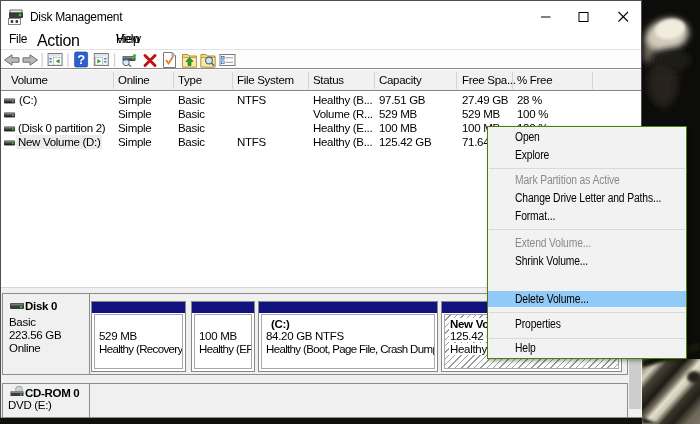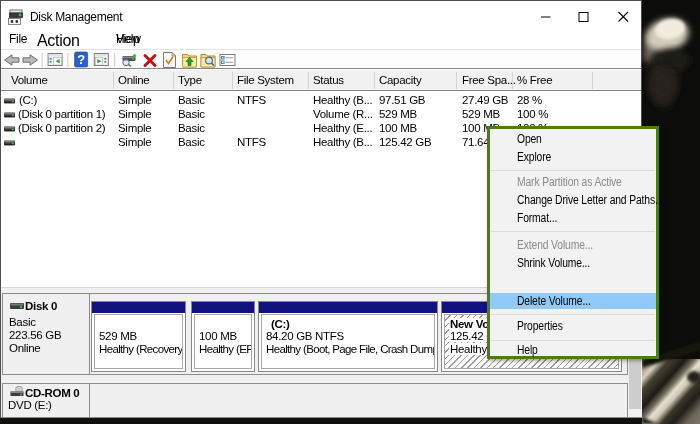--- a/index.html
+++ b/index.html
@@ -201,21 +201,20 @@
       <div class="a nw" style="left:236px;">NTFS</div>
       <div class="a nw" style="left:312px;">Healthy (B...</div>
       <div class="a nw" style="left:378px;">97.51 GB</div>
       <div class="a nw" style="left:461px;">27.49 GB</div>
       <div class="a nw" style="left:516px;">28 %</div>
     </div>
     <div class="a row" style="top:16px;">
       <svg class="dicon" style="left:3px;">
           <use href="#hdd"></use>
         </svg>
-      <div class="a nw" style="left:17px;">(Disk 0 partition 1)</div>
       <div class="a nw" style="left:117px;">Simple</div>
       <div class="a nw" style="left:177px;">Basic</div>
       <div class="a nw" style="left:312px;">Volume (R...</div>
       <div class="a nw" style="left:378px;">529 MB</div>
       <div class="a nw" style="left:461px;">529 MB</div>
       <div class="a nw" style="left:516px;">100 %</div>
     </div>
     <div class="a row" style="top:30px;">
       <svg class="dicon" style="left:3px;">
           <use href="#hdd"></use>
@@ -225,20 +224,21 @@
       <div class="a nw" style="left:177px;">Basic</div>
       <div class="a nw" style="left:312px;">Healthy (E...</div>
       <div class="a nw" style="left:378px;">100 MB</div>
       <div class="a nw" style="left:461px;">100 MB</div>
       <div class="a nw" style="left:516px;">100 %</div>
     </div>
     <div class="a row" style="top:44px;">
       <svg class="dicon" style="left:3px;">
           <use href="#hdd"></use>
         </svg>
+      <div class="a nw" style="left:17px;background:#ececec;padding:0 2px;margin-left:-2px;">New Volume (D:)</div>
       <div class="a nw" style="left:117px;">Simple</div>
       <div class="a nw" style="left:177px;">Basic</div>
       <div class="a nw" style="left:236px;">NTFS</div>
       <div class="a nw" style="left:312px;">Healthy (B...</div>
       <div class="a nw" style="left:378px;">125.42 GB</div>
       <div class="a nw" style="left:461px;">71.64 GB</div>
     </div>
   </div>
 
   <div class="a" style="left:0;top:286px;width:640px;height:131px;background:#f0f0f0;border-top:1px solid #d6d6d6;"></div>
@@ -297,21 +297,21 @@
   </svg>
   <div class="a nw" style="left:24px;top:386px;font-weight:bold;font-size:11.5px;">CD-ROM 0</div>
   <div class="a nw" style="left:7px;top:398px;">DVD (E:)</div>
 
   <div class="a" style="left:627px;top:287px;width:14px;height:130px;background:#f1f1f1;"></div>
   <div class="a" style="left:628px;top:300px;width:12px;height:108px;background:#cdcdcd;"></div>
 
   <div class="a" style="left:0;top:416px;width:642px;height:1px;background:#8c8c8c;"></div>
 </div>
 
-<div class="a" id="menu" style="left:487px;top:126px;width:172px;height:233px;background:#f2f2f2;border:3px solid #4d7c0f;box-shadow:2px 2px 4px rgba(0,0,0,0.35);text-decoration:underline;">
+<div class="a" id="menu" style="left:487px;top:126px;width:200px;height:233px;background:#f2f2f2;border:1px solid #4d7c0f;box-shadow:2px 2px 4px rgba(0,0,0,0.35);text-decoration:underline;">
   <div class="mi" style="top:1px;"><span>Open</span></div>
   <div class="mi" style="top:18.5px;"><span>Explore</span></div>
   <div class="msep" style="top:40.5px;"></div>
   <div class="mi" style="top:62px;"><span>Change Drive Letter and Paths...</span></div>
   <div class="mi dis" style="top:44px;"><span>Mark Partition as Active</span></div>
   <div class="mi" style="top:80px;"><span>Format...</span></div>
   <div class="msep" style="top:101.5px;"></div>
   <div class="mi dis" style="top:106.5px;"><span>Extend Volume...</span></div>
   <div class="mi" style="top:125px;"><span>Shrink Volume...</span></div>
   <div class="mi" style="top:163.5px;height:16.5px;line-height:16.5px;background:#91c9f7;"><span>Delete Volume...</span></div>

